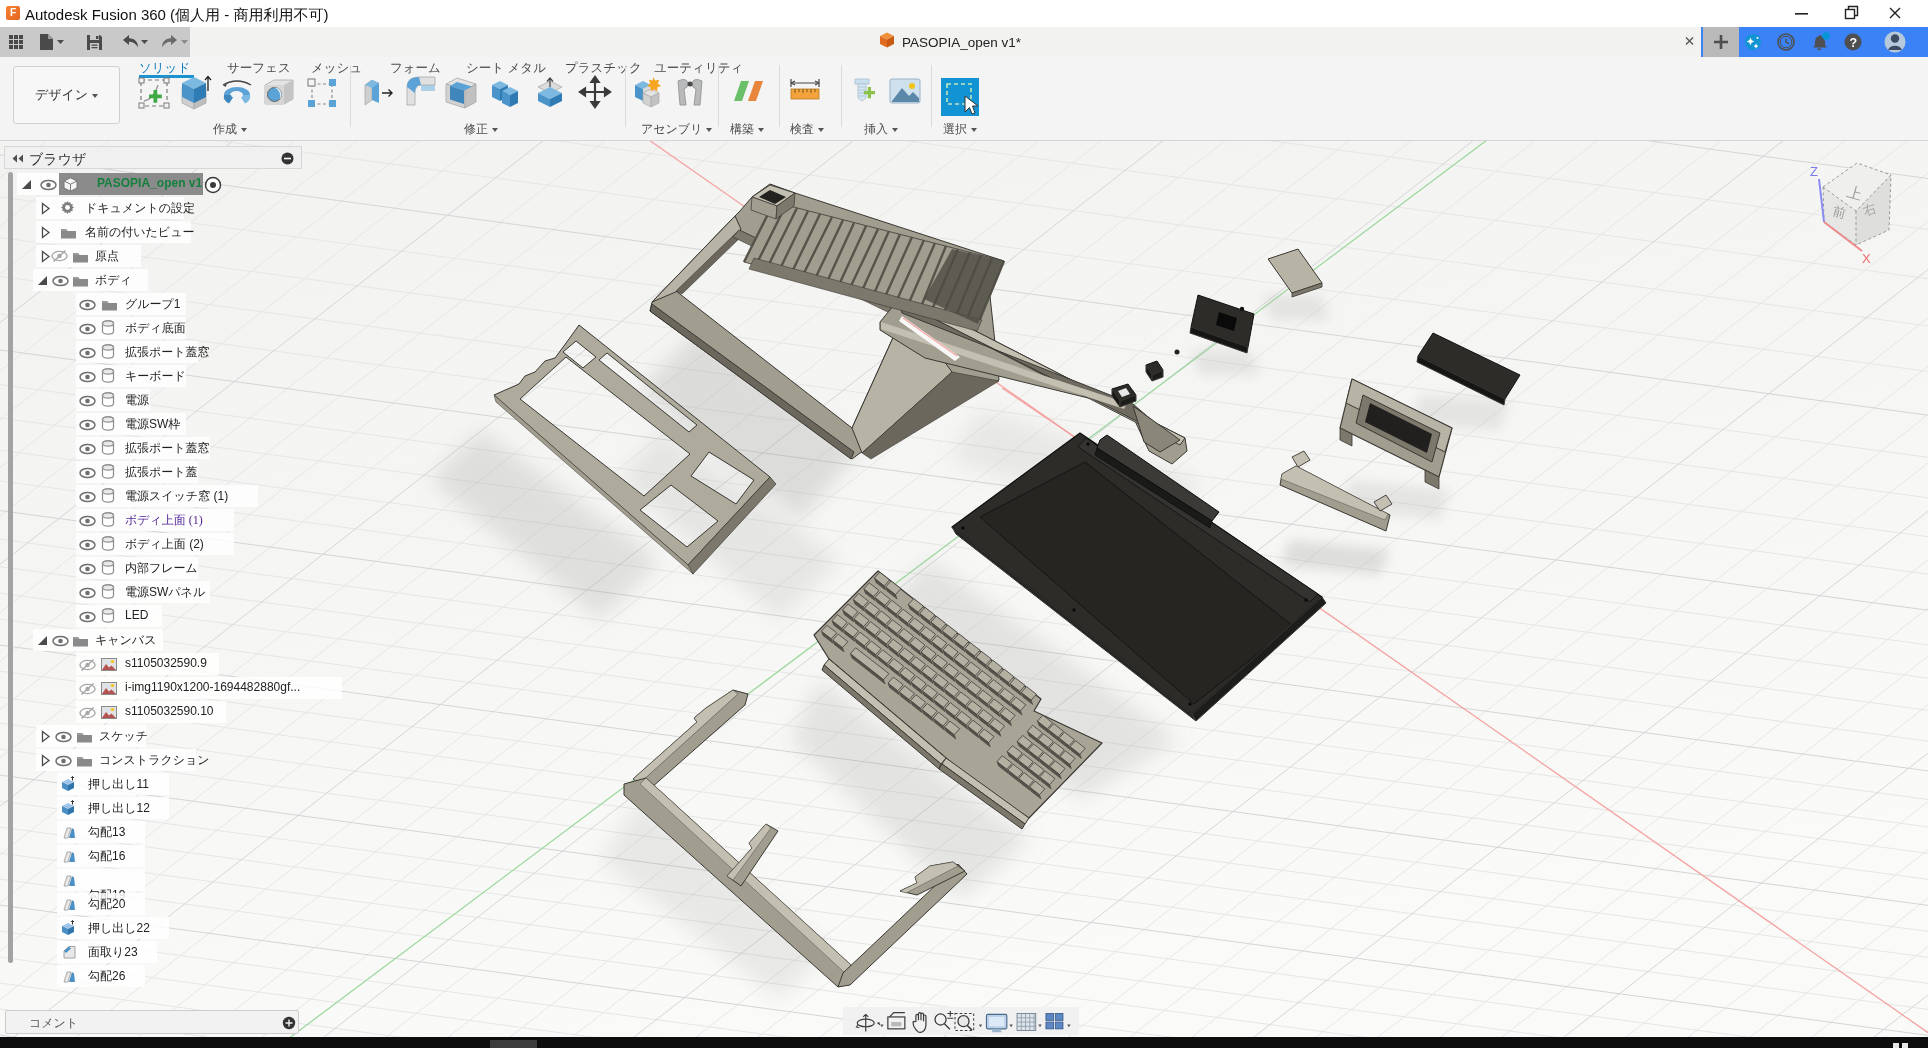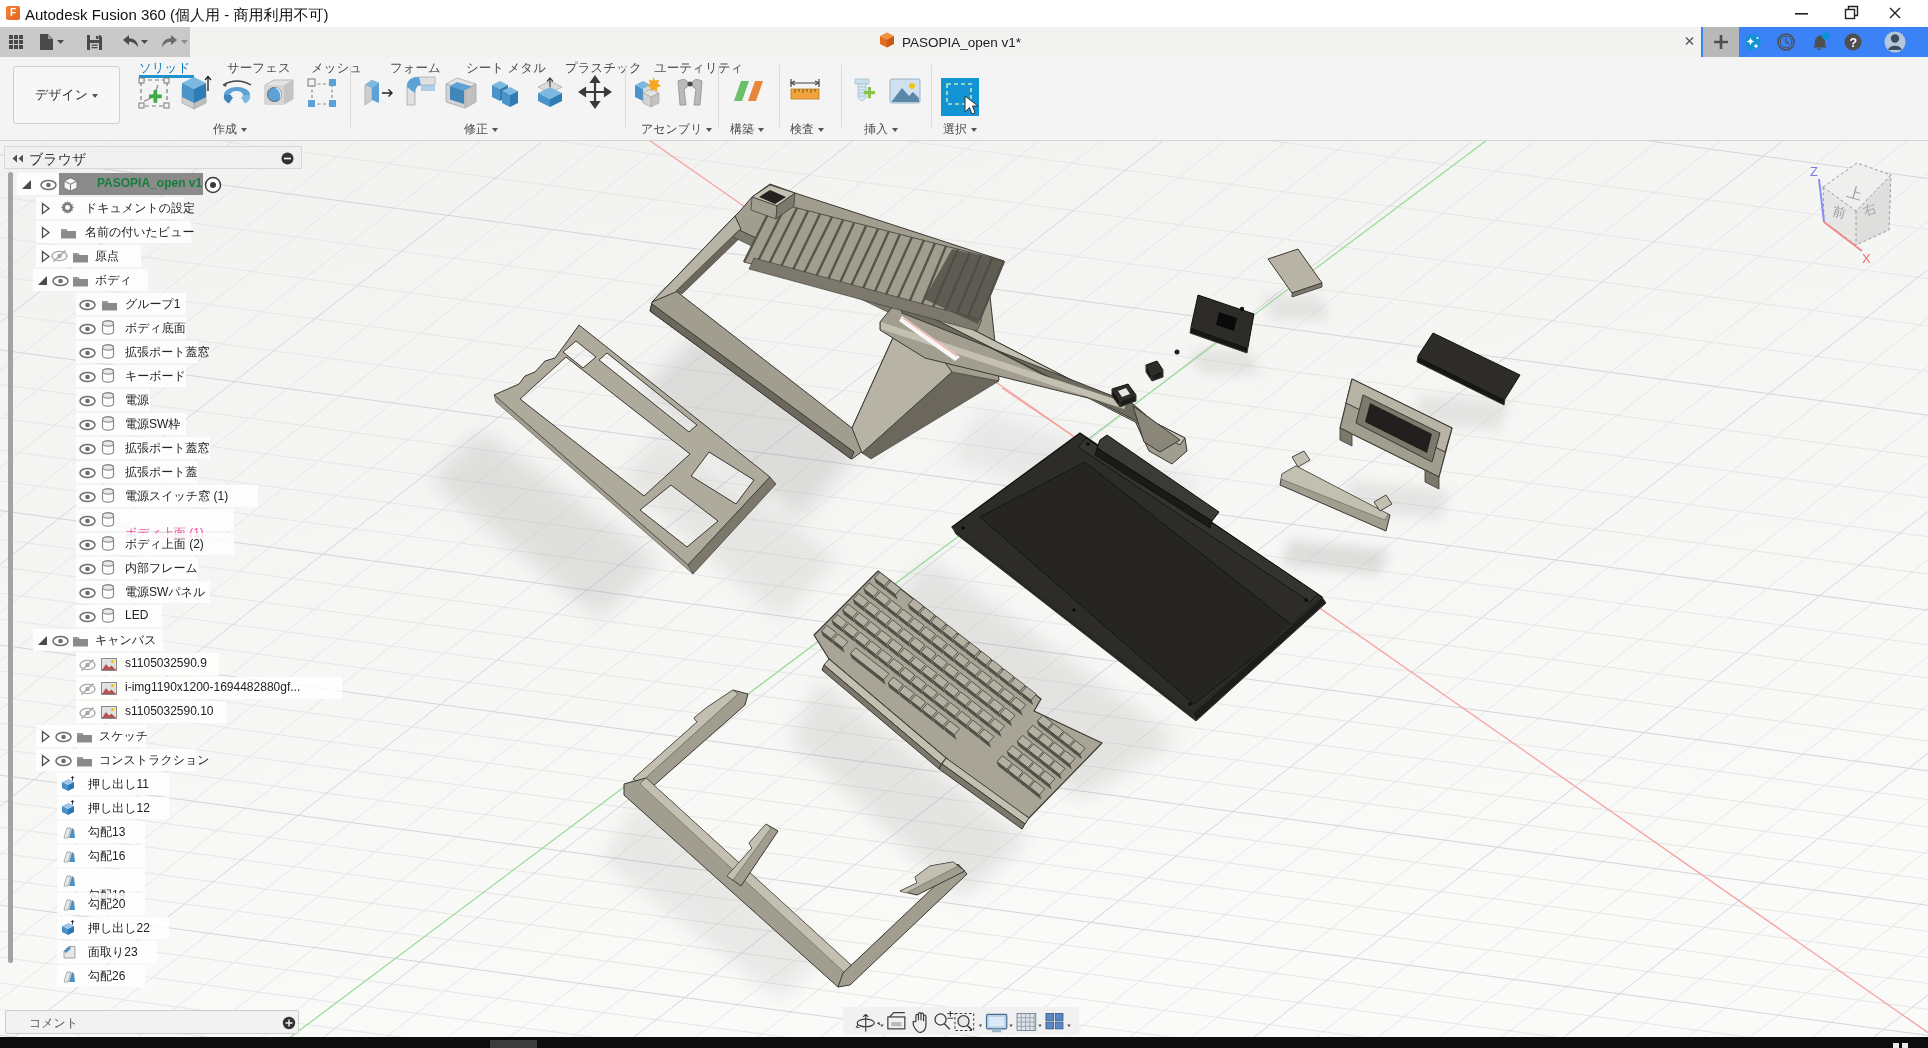--- a/index.html
+++ b/index.html
@@ -839,21 +839,21 @@
 <div class="trow" style="left:0;top:370px;width:320px;">
         <div class="rowbg" style="left:76px;width:158px;"></div>
         <svg class="abs" style="left:79px;top:4px" width="17" height="12">
           <ellipse cx="8.5" cy="6" rx="7.5" ry="4.6" fill="none" stroke="#6f6f6f" stroke-width="1.5"></ellipse>
           <circle cx="8.5" cy="6" r="2.3" fill="#6f6f6f"></circle>
         </svg>
         <svg class="abs" style="left:101px;top:1px" width="14" height="15">
           <path d="M1.5 3.5 a5.5 2.6 0 0 1 11 0 v8 a5.5 2.6 0 0 1 -11 0 Z" fill="#fdfdfd" stroke="#8c8c8c" stroke-width="1.2"></path>
           <ellipse cx="7" cy="3.5" rx="5.5" ry="2.6" fill="#e8e8e8" stroke="#8c8c8c" stroke-width="1.2"></ellipse>
         </svg>
-        <span class="abs" style="left:125px;top:14px;color:#ec4899;">ボディ上面 (1)</span>
+        <span class="abs" style="left:125px;top:1px;color:#4c1d95;font-family:Liberation Serif, serif;">ボディ上面 (1)</span>
       </div>
 <div class="trow" style="left:0;top:394px;width:320px;">
         <div class="rowbg" style="left:76px;width:158px;"></div>
         <svg class="abs" style="left:79px;top:4px" width="17" height="12">
           <ellipse cx="8.5" cy="6" rx="7.5" ry="4.6" fill="none" stroke="#6f6f6f" stroke-width="1.5"></ellipse>
           <circle cx="8.5" cy="6" r="2.3" fill="#6f6f6f"></circle>
         </svg>
         <svg class="abs" style="left:101px;top:1px" width="14" height="15">
           <path d="M1.5 3.5 a5.5 2.6 0 0 1 11 0 v8 a5.5 2.6 0 0 1 -11 0 Z" fill="#fdfdfd" stroke="#8c8c8c" stroke-width="1.2"></path>
           <ellipse cx="7" cy="3.5" rx="5.5" ry="2.6" fill="#e8e8e8" stroke="#8c8c8c" stroke-width="1.2"></ellipse>

